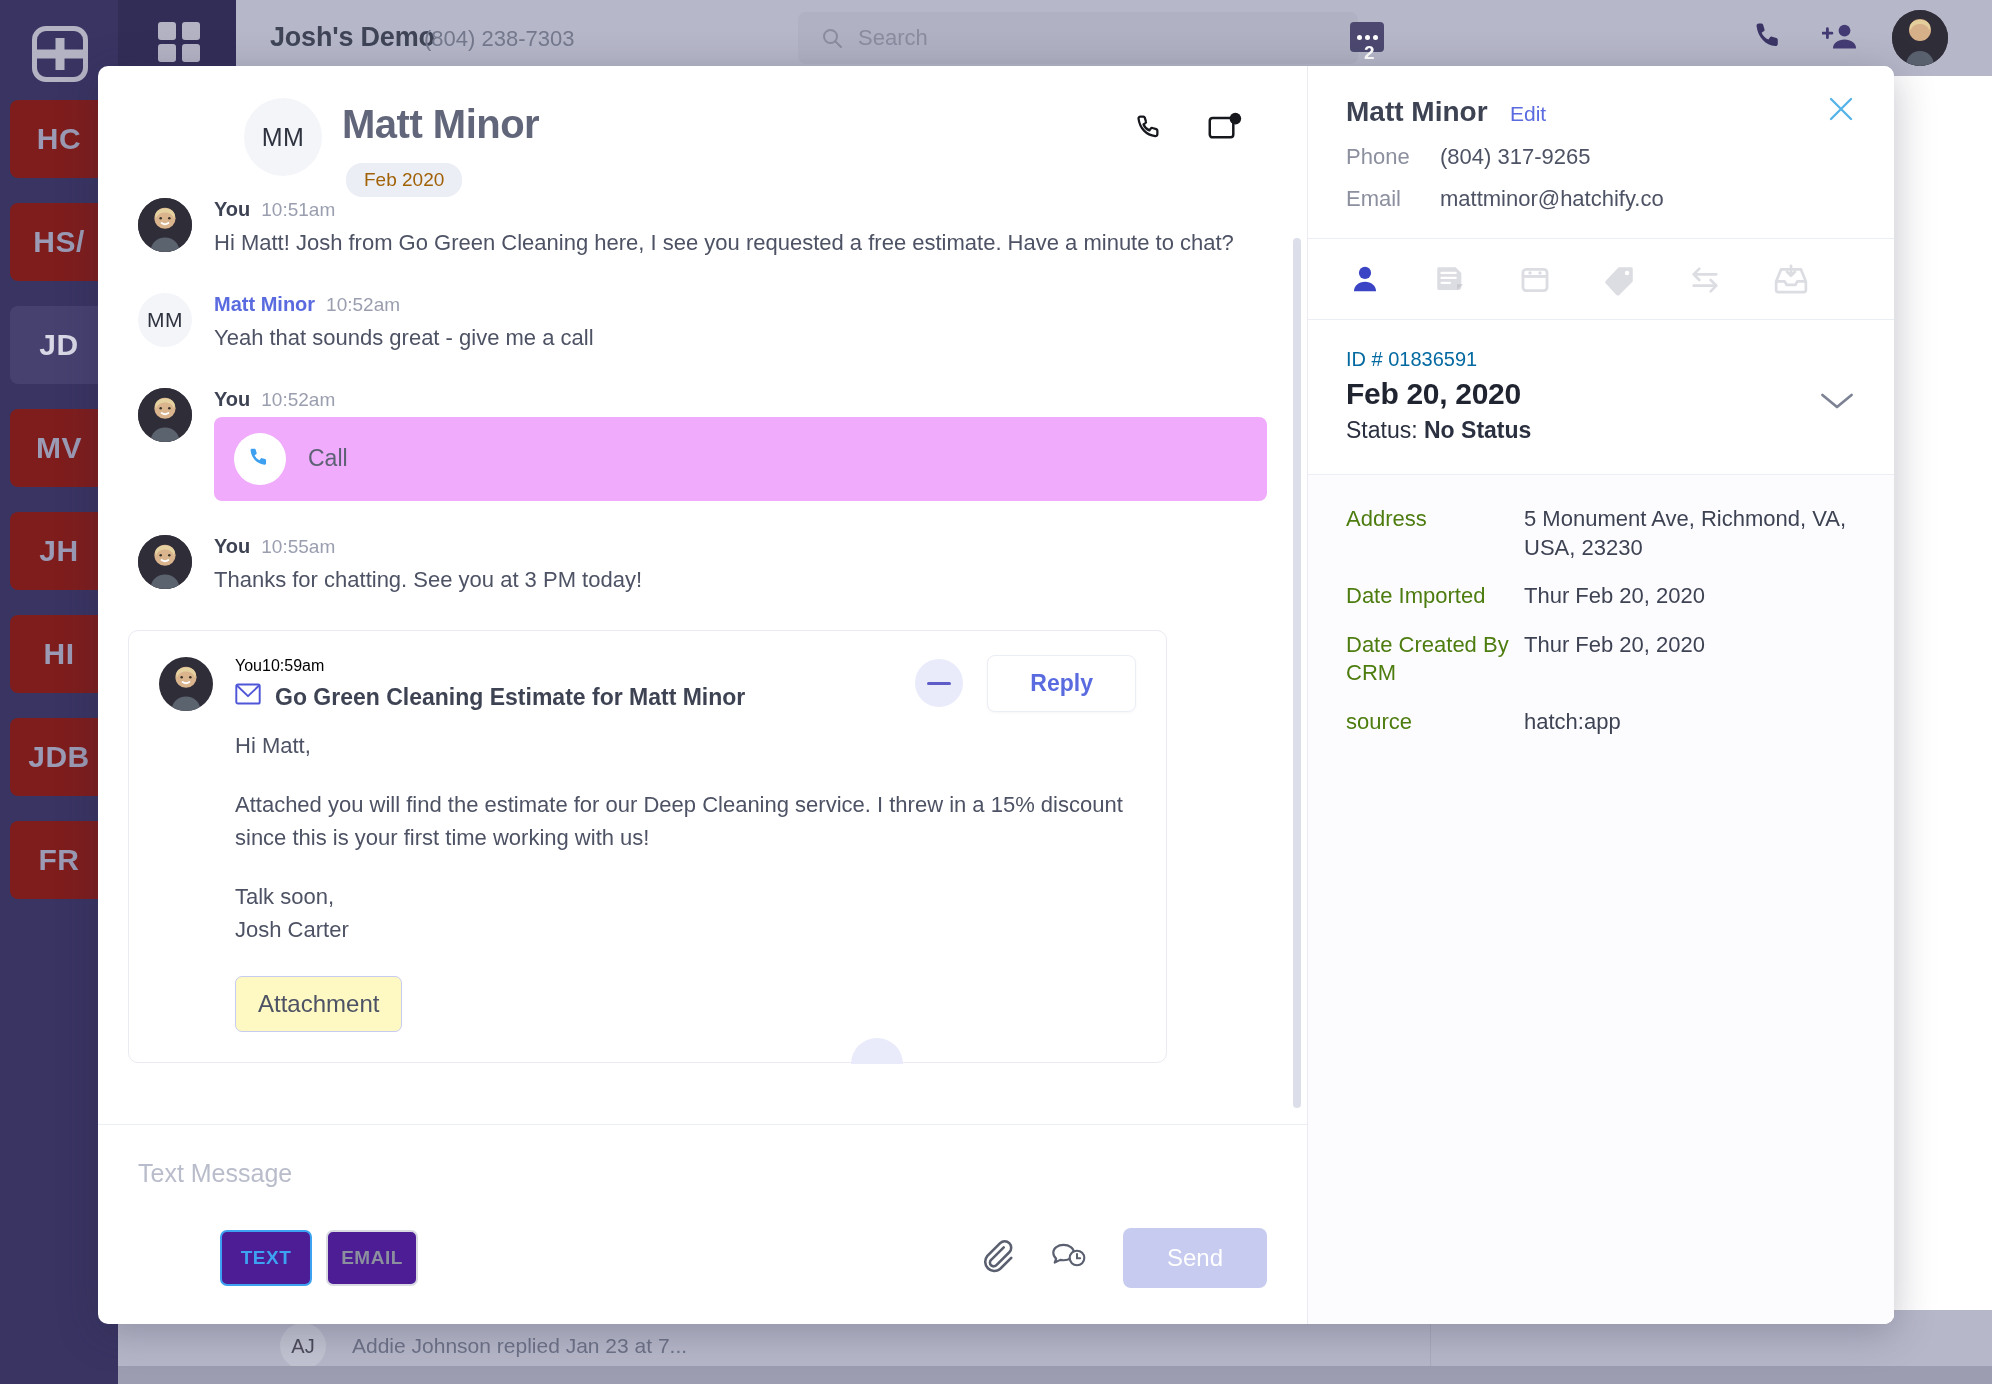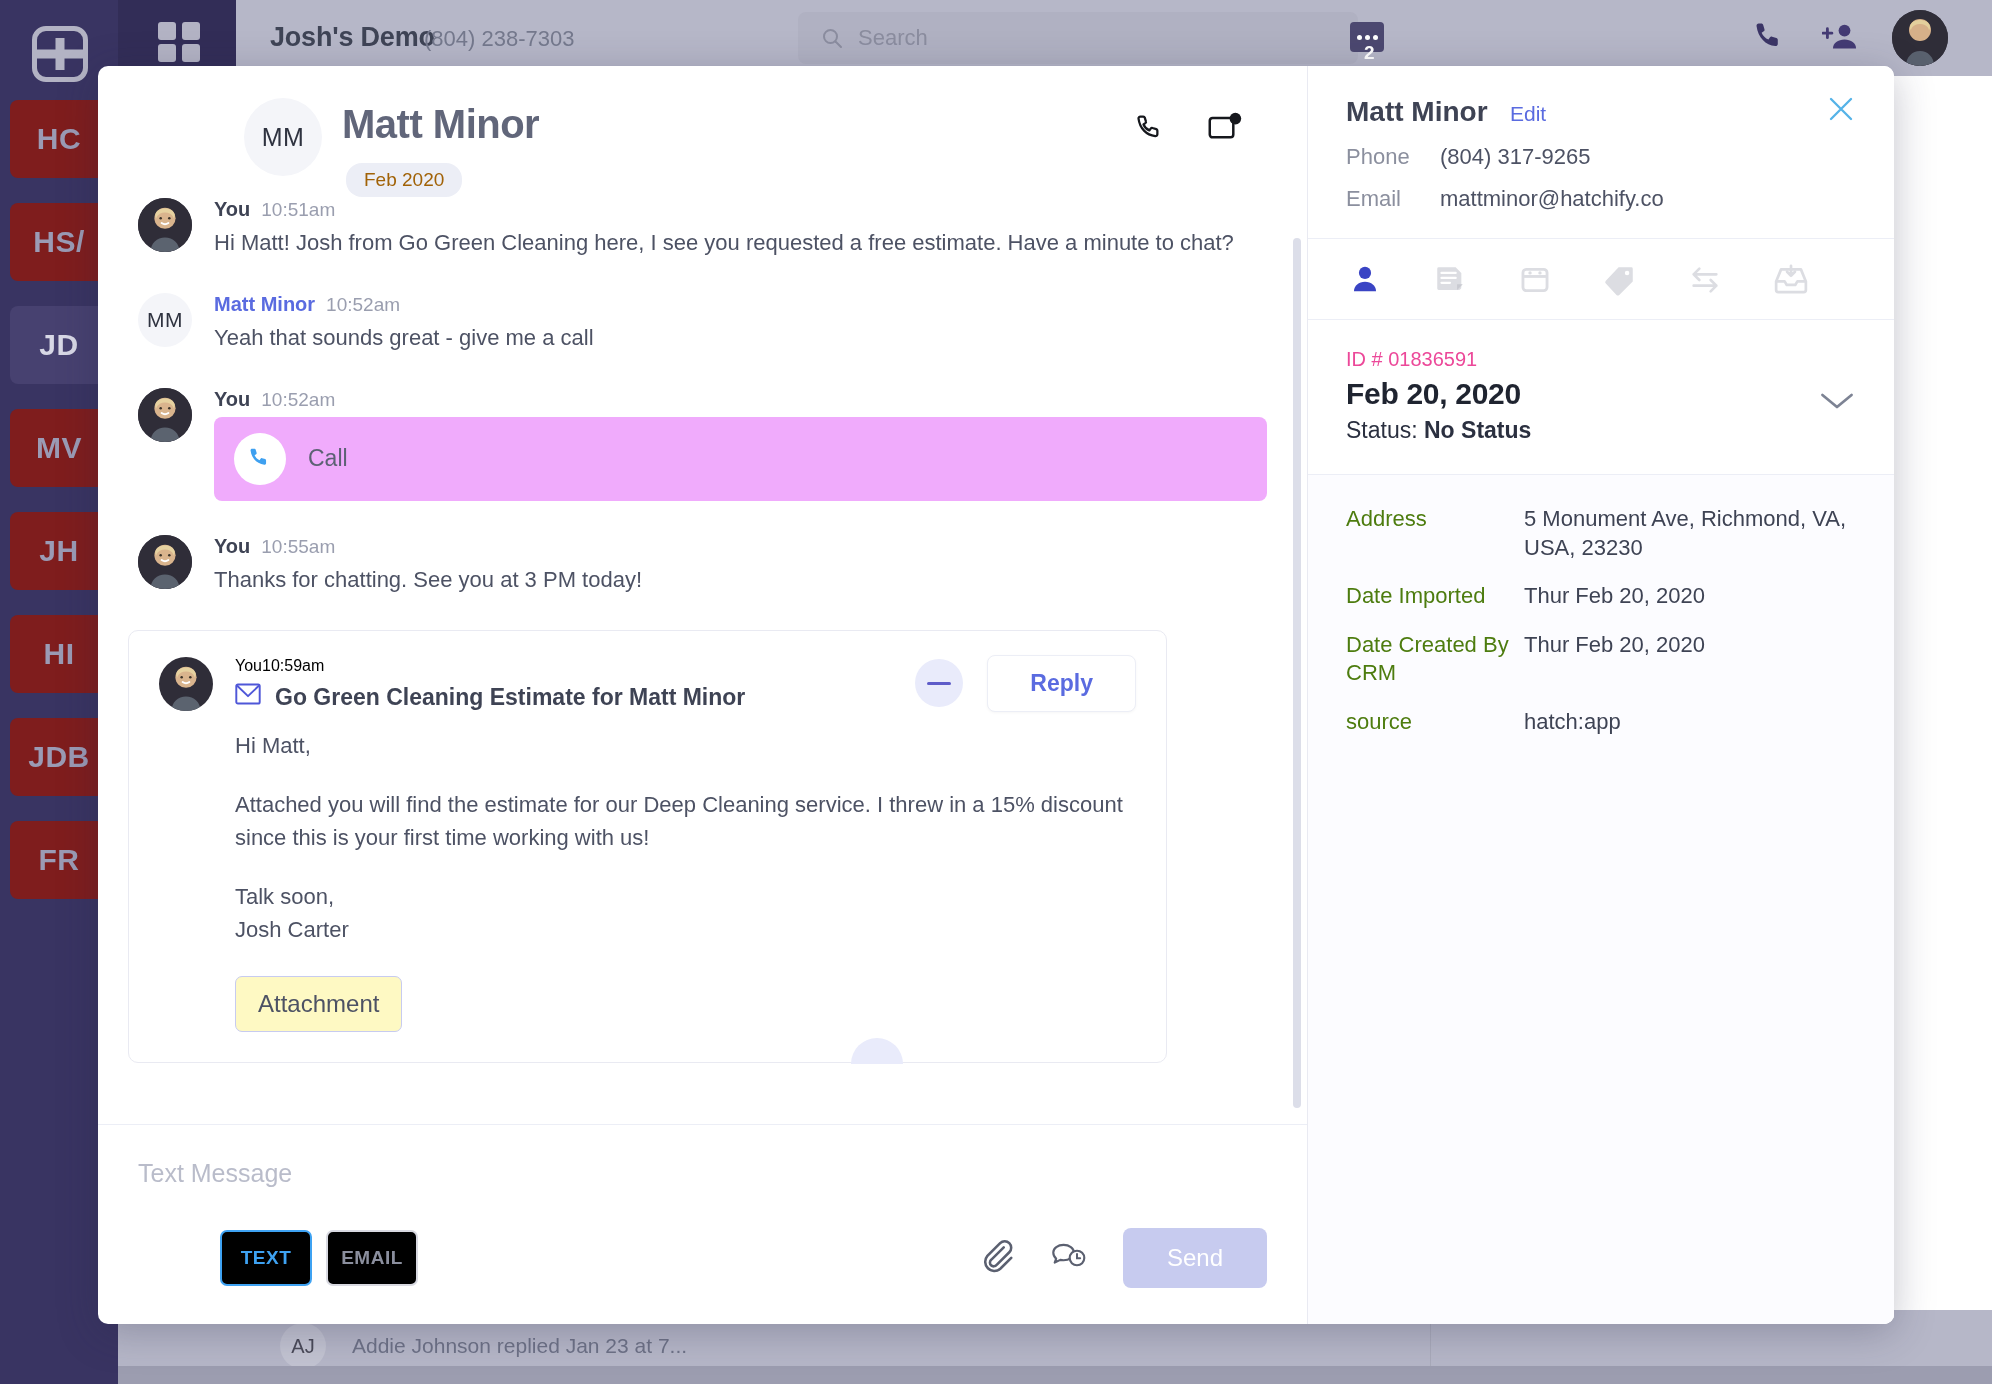--- a/index.html
+++ b/index.html
@@ -229,21 +229,21 @@
     flex: none; height: 200px; border-top: 1px solid #eceef6;
     position: relative; padding: 34px 40px 0 40px;
   }
   .composer .placeholder {
     font-size: 25px; color: #b9bcca;
   }
   .composer .ctrls-left {
     position: absolute; left: 122px; bottom: 38px; display: flex; gap: 14px;
   }
   .seg-btn {
-    width: 92px; height: 56px; border-radius: 7px; background: #000000;
+    width: 92px; height: 56px; border-radius: 7px; background: #4c1d95;
     border: 2px solid #d8d9e1; color: #8b8f9e;
     font-size: 19px; font-weight: 700; letter-spacing: .5px;
     display: flex; align-items: center; justify-content: center; cursor: pointer;
   }
   .seg-btn.active { border-color: #3ea2f2; color: #3ea2f2; }
   .composer .ctrls-right {
     position: absolute; right: 40px; bottom: 36px; display: flex; align-items: center; gap: 34px;
   }
   .send-btn {
     background: #c7cbef; color: #ffffff; border: none; border-radius: 8px;
@@ -260,21 +260,21 @@
   .kv .k { width: 94px; color: #8b8f9e; flex: none; }
   .kv .v { color: #4d5264; }
 
   .tabrow {
     display: flex; align-items: center; gap: 0; padding: 24px 38px 22px 38px;
     border-bottom: 1px solid #eceef6;
   }
   .tabrow .tab { width: 85px; display: flex; justify-content: flex-start; cursor: pointer; }
 
   .detail-block { padding: 28px 38px 30px 38px; border-bottom: 1px solid #eceef6; position: relative; }
-  .detail-id { font-size: 20px; color: #ec4899; margin-bottom: 6px; }
+  .detail-id { font-size: 20px; color: #0369a1; margin-bottom: 6px; }
   .detail-date { font-size: 30px; font-weight: 700; color: #1f2430; letter-spacing: -.3px; }
   .detail-status { font-size: 23px; color: #2b3040; margin-top: 6px; }
   .detail-status b { font-weight: 700; }
   .chev { position: absolute; right: 40px; top: 70px; cursor: pointer; }
 
   .meta-block { padding: 30px 38px 0 38px; background: #fcfcff; height: 100%; }
   .meta-row { display: flex; margin-bottom: 20px; font-size: 22px; }
   .meta-row .mk { width: 178px; flex: none; color: #4d7c0f; line-height: 1.3; }
   .meta-row .mv { color: #3e4354; line-height: 1.3; }
   .meta-fill { position:absolute; left:0; right:0; top:792px; bottom:0; background:#fcfcff; }

